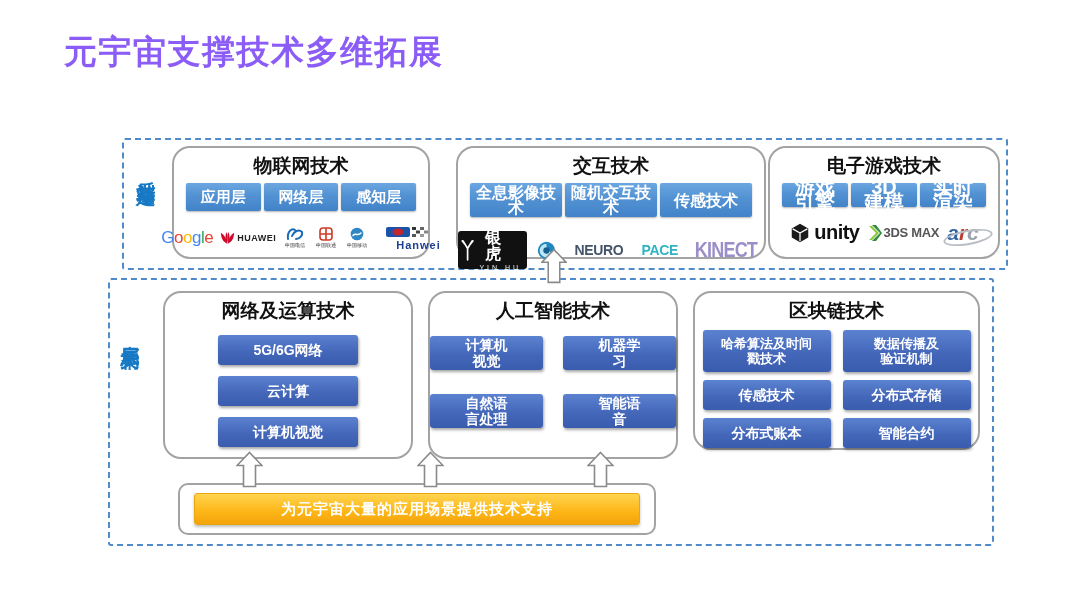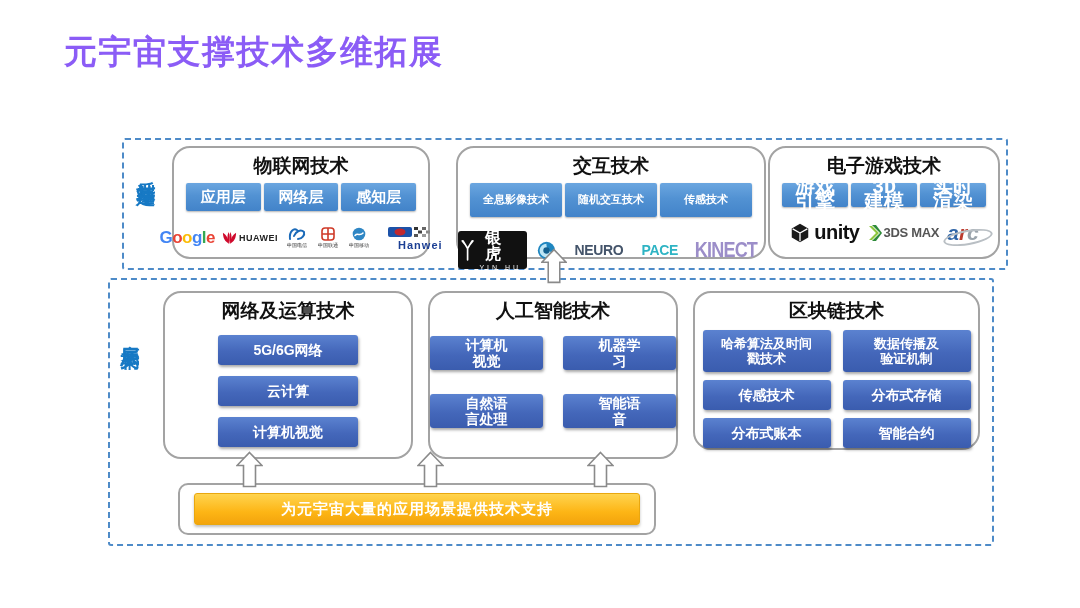--- a/index.html
+++ b/index.html
@@ -17,31 +17,31 @@
   #lbl-backend{left:11px;top:25px;}
   #lbl-base{left:9px;top:50px;}
 
   .groupbox{position:absolute;background:#fff;border:2px solid #A3A3A3;border-radius:18px;box-sizing:border-box;}
   .gtitle{text-align:center;font-size:19px;font-weight:600;color:#111;padding-top:5px;}
 
   
   #g-iot{left:48px;top:6px;width:258px;height:113px;}
   #g-inter{left:332px;top:6px;width:310px;height:113px;}
   #g-game{left:644px;top:6px;width:232px;height:113px;}
-  .hrow{display:flex;gap:3px;padding:4px 12px 8px;font-family:Liberation Mono, monospace;}
+  .hrow{display:flex;gap:3px;padding:4px 12px 8px;}
   .hdr{flex:1;display:flex;flex-direction:column;align-items:center;justify-content:center;text-align:center;
        color:#fff;font-weight:bold;border-radius:2px;box-shadow:0 1px 2px rgba(0,0,0,.3);
        background:linear-gradient(180deg,#6BA6E0 0%,#5292D3 45%,#4283C9 100%);}
   #g-iot .hdr{height:28px;font-size:15px;}
-  #g-inter .hdr{height:34px;font-size:11px;line-height:15px;padding:0 3px;}
+  #g-inter .hdr{height:34px;font-size:16px;line-height:15px;padding:0 3px;}
   #g-game .hdr{height:24px;font-size:20px;line-height:15px;}
   .lrow{display:flex;align-items:center;justify-content:center;margin-top:6px;}
 
   
-  .glogo{font-size:17px;font-weight:bold;letter-spacing:-0.5px;}
+  .glogo{font-size:17px;font-weight:normal;letter-spacing:-0.5px;}
   .gl0,.gl3{color:#4285F4}.gl1,.gl5{color:#EA4335}.gl2{color:#FBBC05}.gl4{color:#34A853}
   .hwlogo{display:flex;align-items:center;gap:2px;}
   .hwtext{font-size:9px;font-weight:800;color:#222;letter-spacing:.5px;}
   .tele{display:flex;flex-direction:column;align-items:center;width:26px;}
   .tele .tname{font-size:6px;color:#444;white-space:nowrap;transform:scale(.85);}
   .hanwei{display:flex;flex-direction:column;align-items:center;}
   .hanwei .hwname{font-size:11px;font-weight:800;color:#1C3F94;letter-spacing:1px;margin-left:20px;}
 
   .yinhu{display:flex;align-items:center;background:#111;border-radius:3px;height:34px;padding:2px 6px 2px 2px;gap:4px;}
   .yhcol{display:flex;flex-direction:column;align-items:center;line-height:1;}

